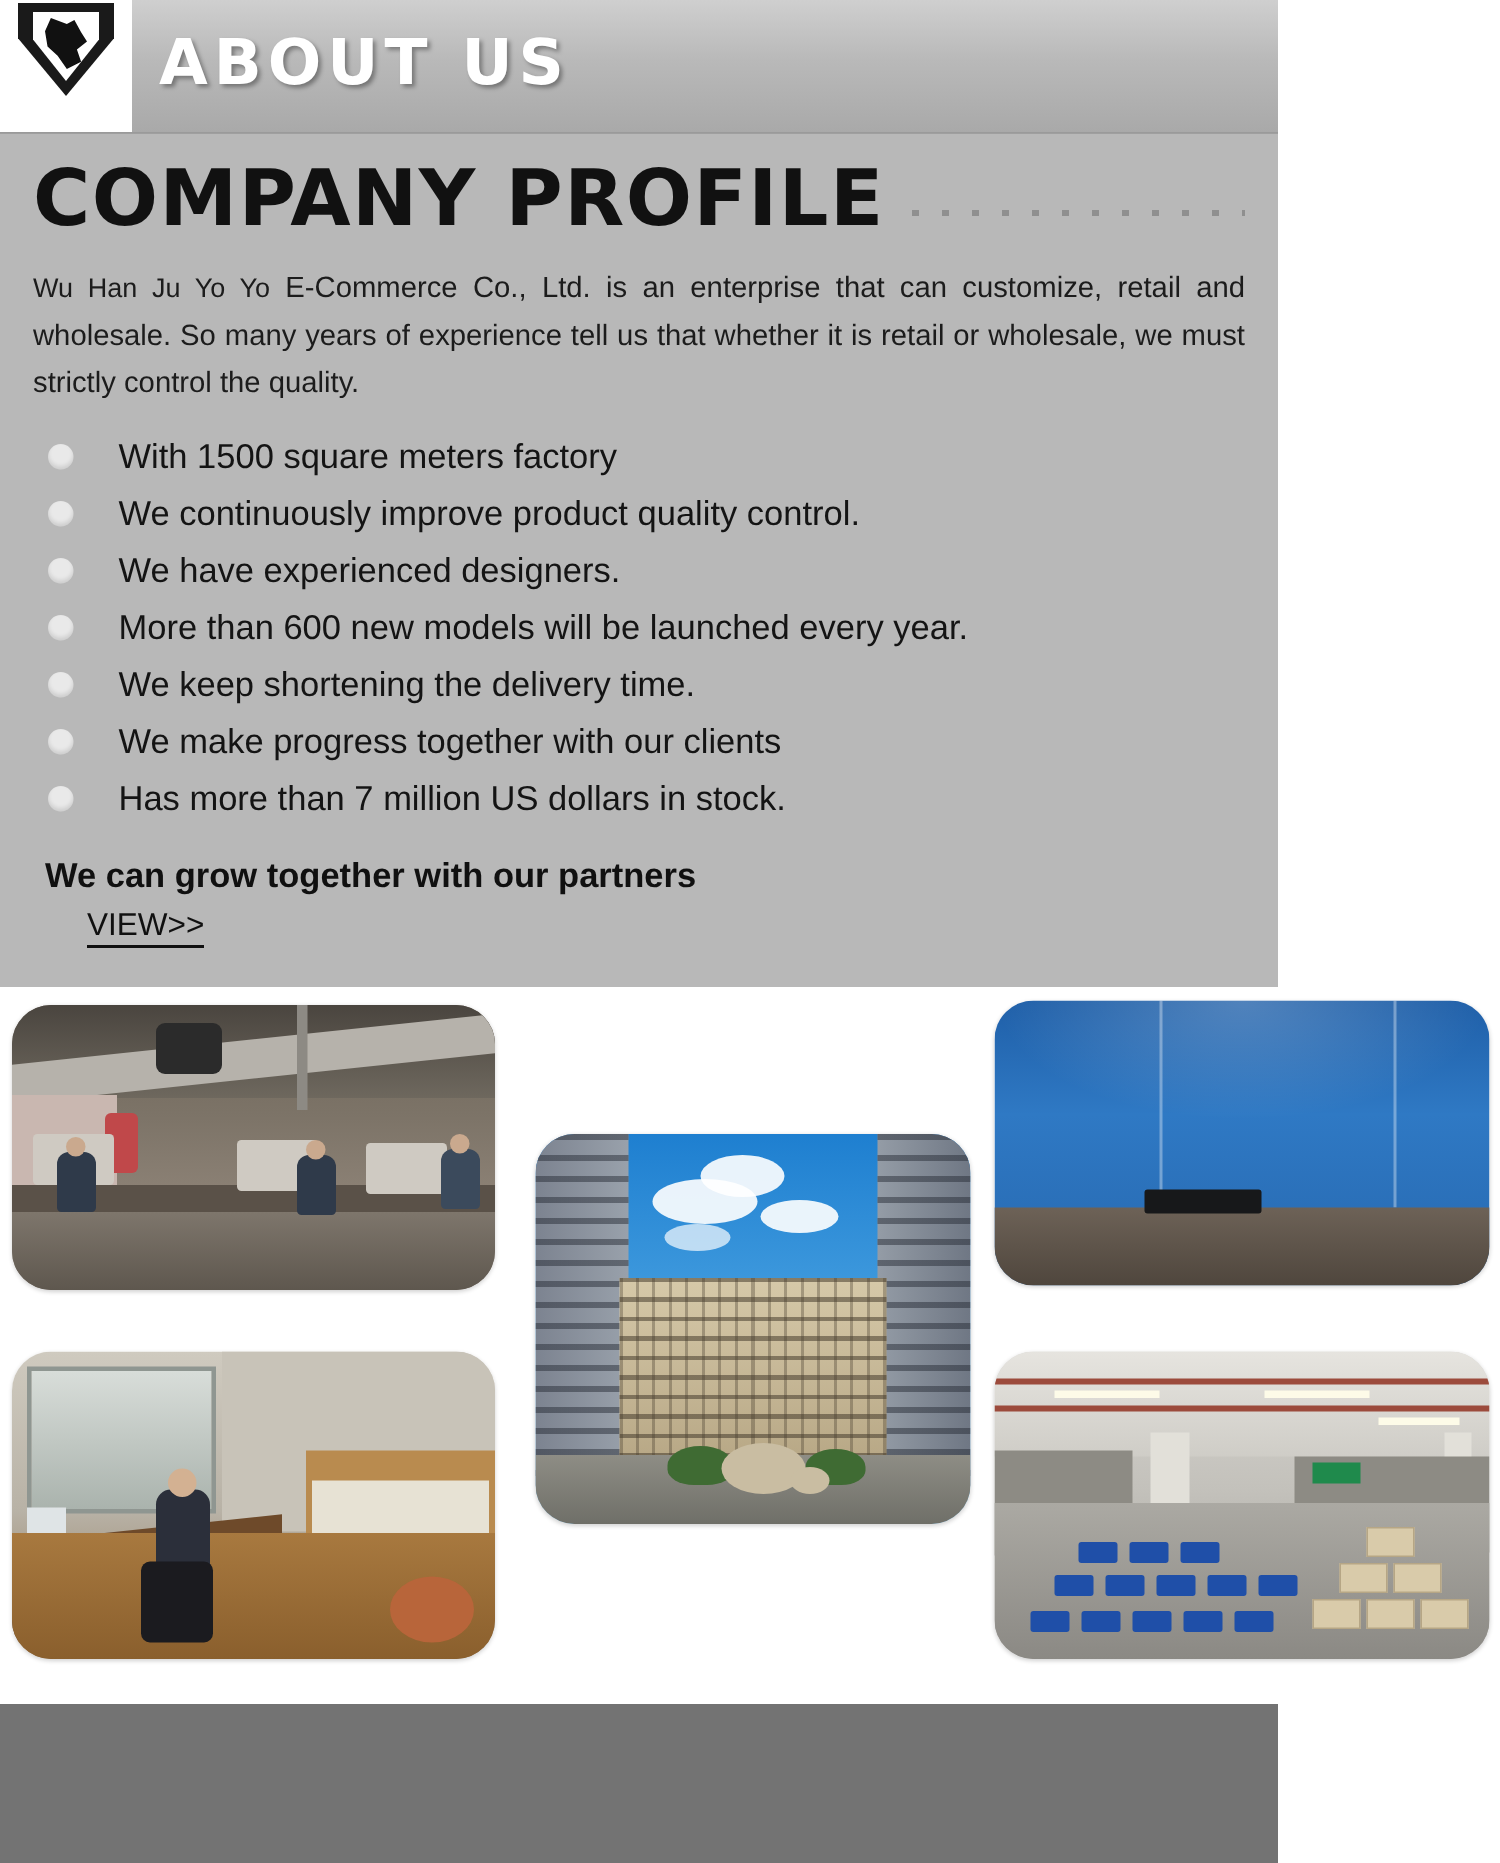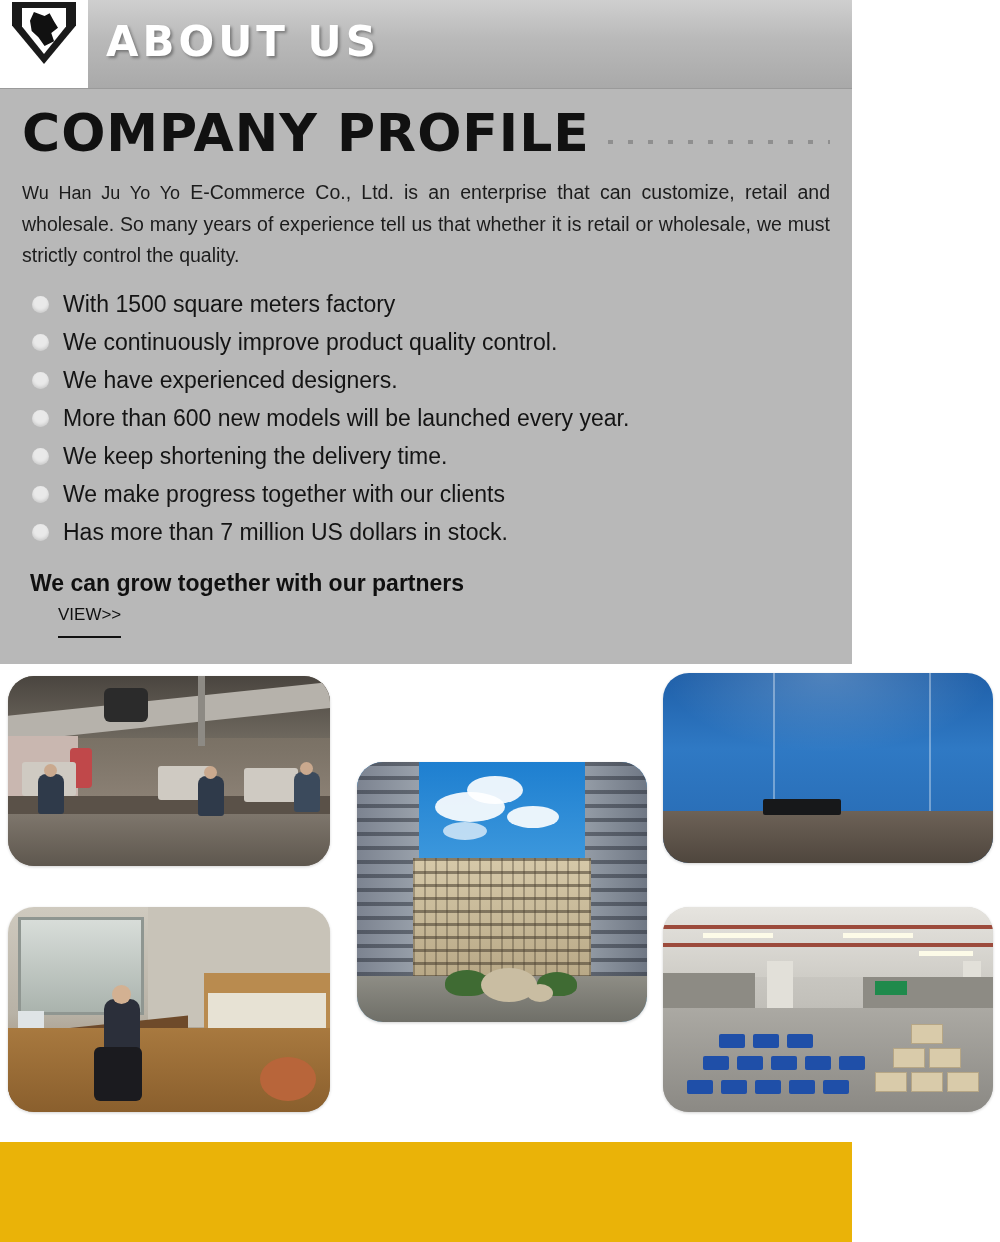--- a/index.html
+++ b/index.html
@@ -10,21 +10,21 @@
     width: 1000px;
     height: 1242px;
     background: #ffffff;
     font-family: "Liberation Sans", sans-serif;
     overflow: hidden;
   }
   .page {
     position: relative;
     width: 852px;
     height: 1242px;
-    background: #eab308;
+    background: #737373;
   }
 
   
   .banner {
     position: relative;
     height: 88px;
     background: linear-gradient(to bottom, #cfcfcf 0%, #b9b9b9 45%, #a9a9a9 100%);
     border-bottom: 1px solid #9a9a9a;
     display: flex;
     align-items: center;
@@ -126,21 +126,21 @@
   }
 
   .bullets {
     list-style: none;
     margin: 0 0 10px 0;
     padding: 0;
   }
   .bullets li {
     display: flex;
     align-items: center;
-    gap: 14px;
+    gap: 30px;
     font-size: 23px;
     color: #141414;
     line-height: 1.0;
     padding: 7.5px 0;
   }
   .bullet-dot {
     flex: 0 0 auto;
     width: 17px;
     height: 17px;
     border-radius: 50%;
@@ -150,25 +150,25 @@
   }
   .tagline {
     font-size: 23px;
     font-weight: bold;
     color: #101010;
     margin: 18px 0 8px 8px;
   }
   .view-link {
     display: inline-block;
     margin-left: 36px;
-    font-size: 17px;
+    font-size: 21px;
     color: #101010;
     text-decoration: none;
     border-bottom: 2px solid #101010;
-    padding-bottom: 11px;
+    padding-bottom: 1px;
     letter-spacing: 0px;
   }
 
   
   .gallery {
     position: relative;
     height: 478px;
     background: #ffffff;
   }
   .photo {

